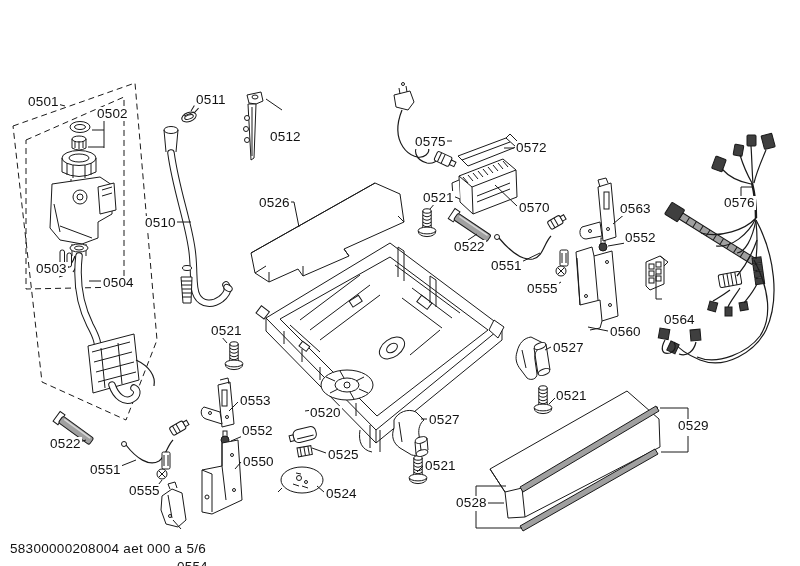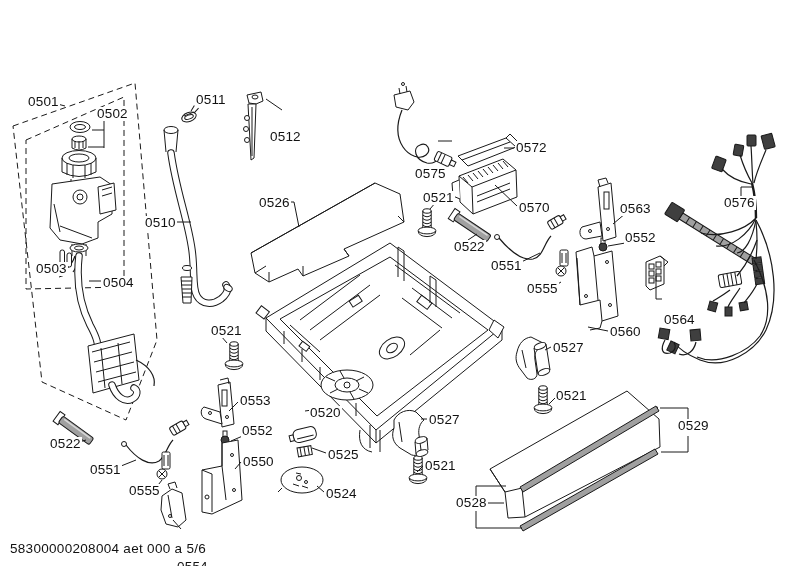--- a/index.html
+++ b/index.html
@@ -429,21 +429,21 @@
 
 <div id="label-layer">
       <div class="part-label" style="left: 27px; top: 95px;">0501</div>
       <div class="part-label" style="left: 96px; top: 107px;">0502</div>
       <div class="part-label" style="left: 35px; top: 262px;">0503</div>
       <div class="part-label" style="left: 102px; top: 276px;">0504</div>
       <div class="part-label" style="left: 144px; top: 216px;">0510</div>
       <div class="part-label" style="left: 195px; top: 93px; text-align: center;">0511</div>
       <div class="part-label" style="left: 269px; top: 110px; margin-top: 20px;">0512</div>
       <div class="part-label" style="left: 258px; top: 196px;">0526</div>
-      <div class="part-label" style="left: 414px; top: 135px; margin-top: 32px;">0575</div>
+      <div class="part-label" style="left: 414px; top: 135px;">0575</div>
       <div class="part-label" style="left: 515px; top: 141px;">0572</div>
       <div class="part-label" style="left: 518px; top: 201px;">0570</div>
       <div class="part-label" style="left: 422px; top: 191px;">0521</div>
       <div class="part-label" style="left: 453px; top: 240px;">0522</div>
       <div class="part-label" style="left: 490px; top: 259px;">0551</div>
       <div class="part-label" style="left: 526px; top: 282px;">0555</div>
       <div class="part-label" style="left: 619px; top: 202px;">0563</div>
       <div class="part-label" style="left: 624px; top: 231px;">0552</div>
       <div class="part-label" style="left: 663px; top: 293px; margin-top: 20px;">0564</div>
       <div class="part-label" style="left: 609px; top: 325px;">0560</div>

